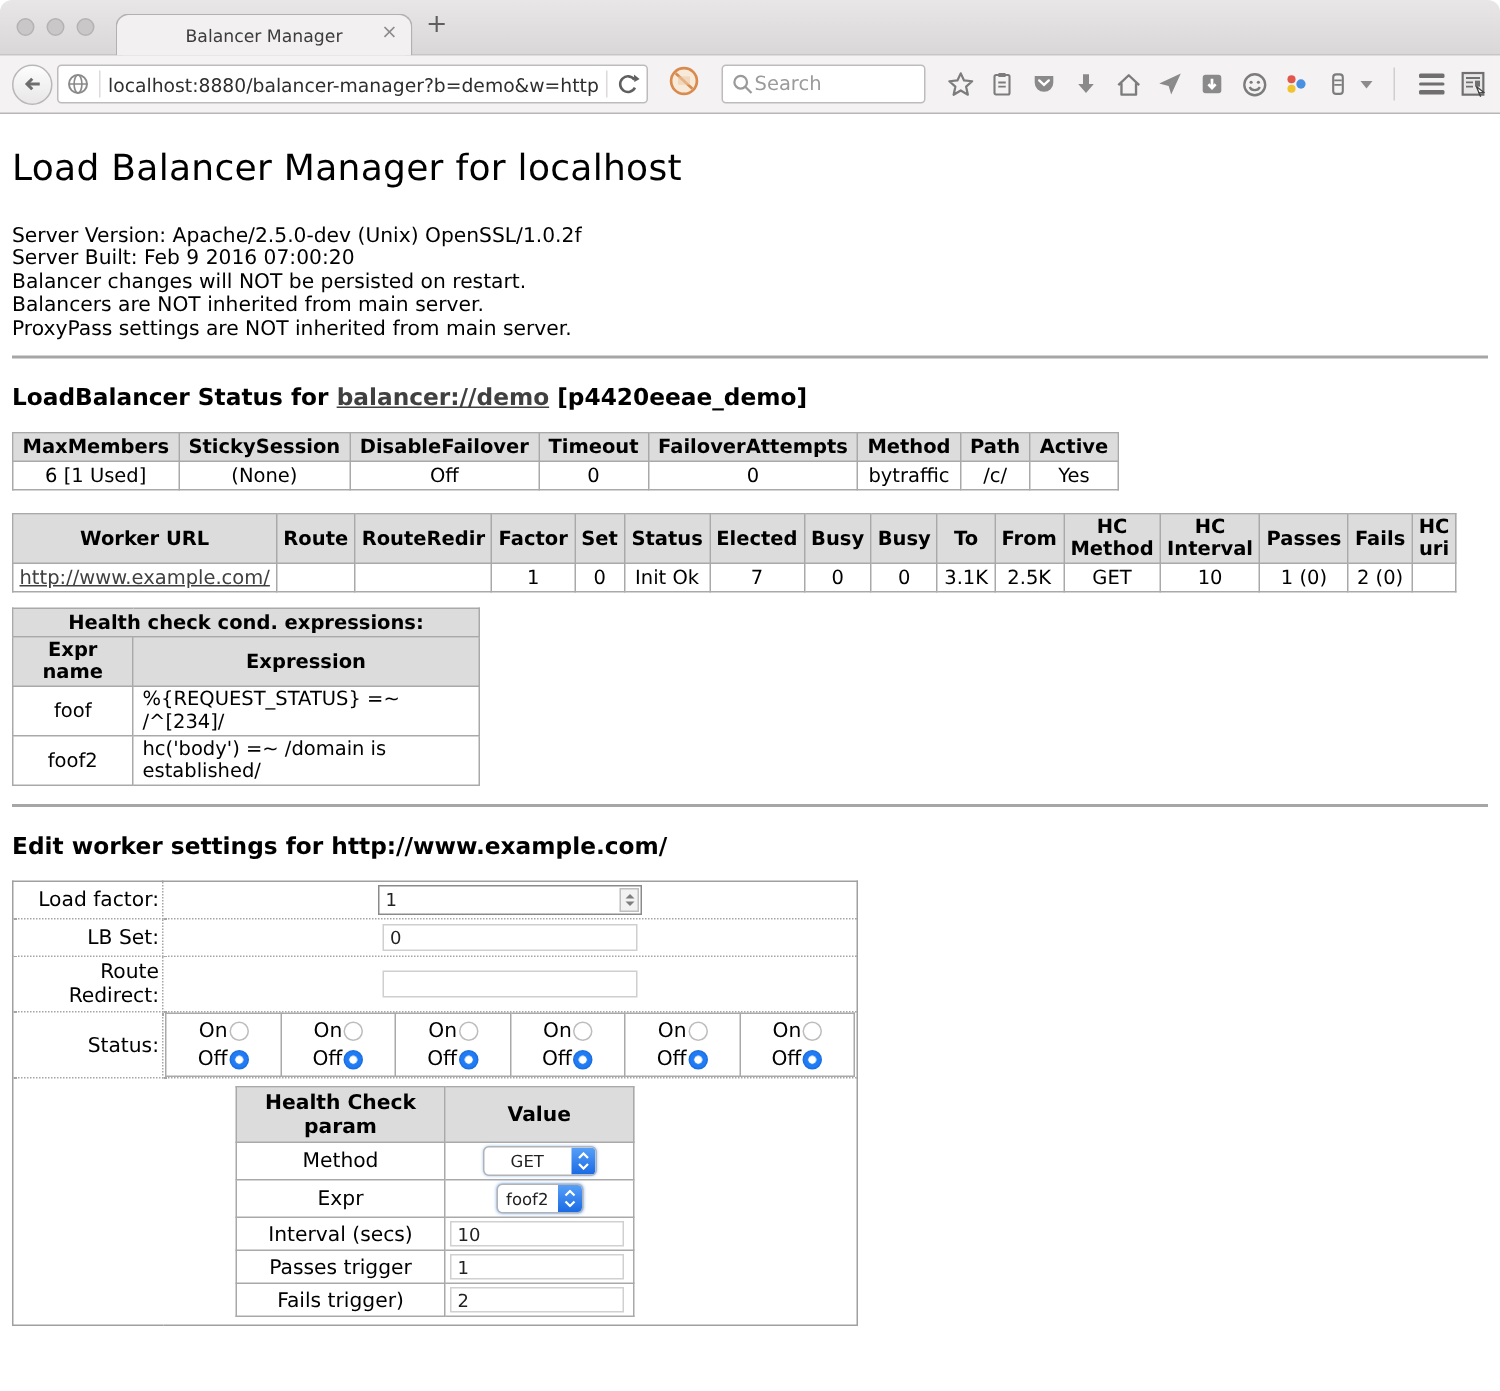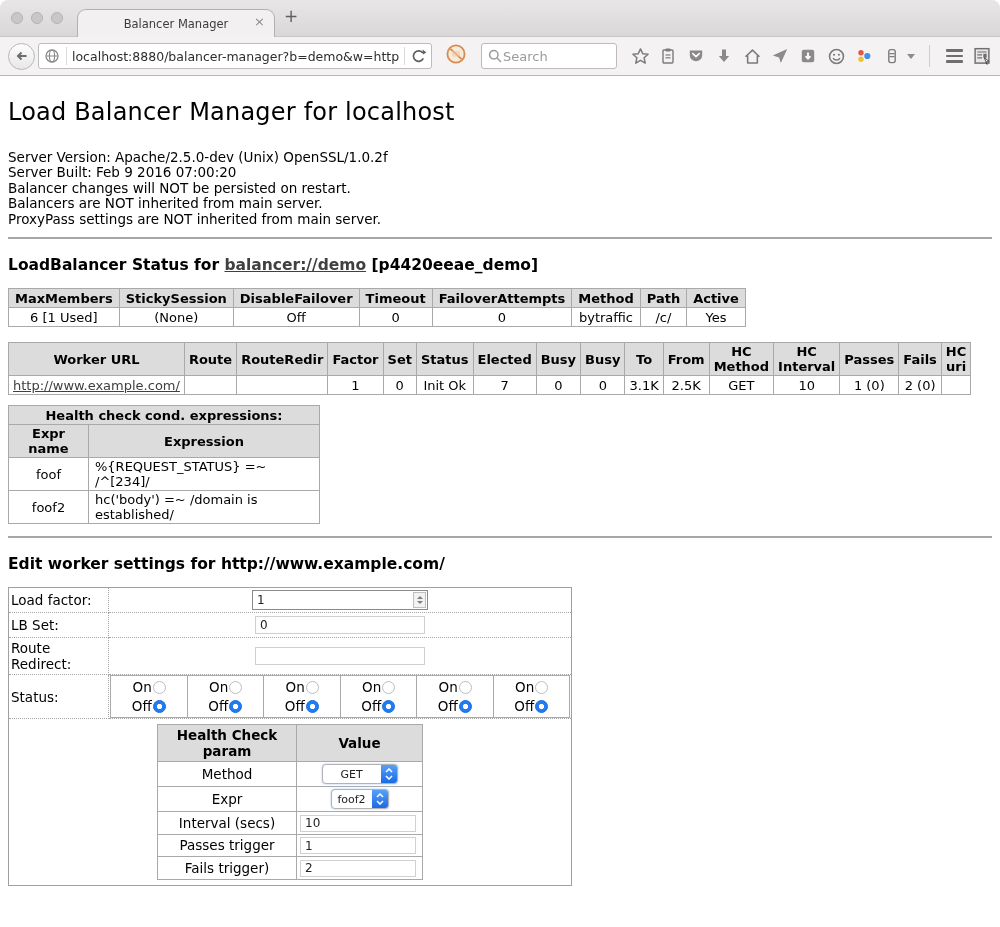--- a/index.html
+++ b/index.html
@@ -55,21 +55,21 @@
   table.data th { background:#dcdcdc; font-weight:bold; }
   table.balancer { width:616px; margin-bottom:15px; }
   table.worker { width:960px; margin:15px 0 10px; }
   table.worker th, table.worker td { padding:1px 4px; }
   td.left { text-align:left; }
   table.expr { width:312px; margin:9px 0 12px; }
 
   
   table.formtbl { border-collapse:collapse; width:564px; font-size:13.5px; margin-top:12px; border:1px solid #a0a0a0; }
   table.formtbl > tbody > tr > td { border:1px dotted #a5a5a5; padding:2px; }
-  td.flabel { width:100px; text-align:left; height:25px; }
+  td.flabel { width:100px; text-align:right; height:25px; }
   td.fctrl { text-align:center; }
   input.txtin { width:170px; height:18px; border:1px solid #cfcfcf; font-size:12px; padding:1px 4px;
                 font-family:"DejaVu Sans",sans-serif; color:#222; }
   .numwrap { display:inline-flex; align-items:center; width:176px; height:20px; border:1px solid #8a8a8a; background:#fff; }
   .numwrap .nval { flex:1; text-align:left; font-size:12px; padding-left:4px; color:#222; }
   .spinner { width:13px; height:16px; border:1px solid #bfbfbf; background:#f2f2f2; margin-right:1px;
              display:flex; flex-direction:column; align-items:center; justify-content:center; gap:2px; }
   .spinner i { width:0; height:0; border-left:3px solid transparent; border-right:3px solid transparent; }
   .spinner .up { border-bottom:3px solid #7e7e7e; }
   .spinner .dn { border-top:3px solid #7e7e7e; }

